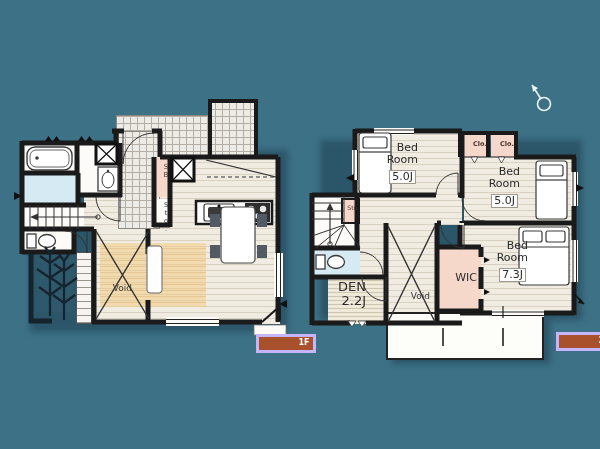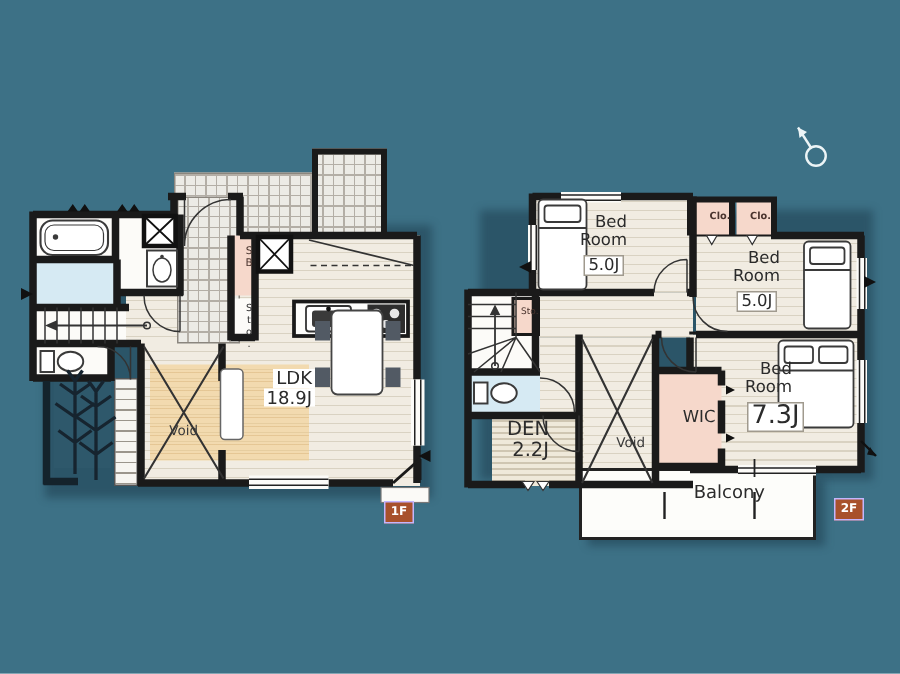--- a/index.html
+++ b/index.html
@@ -16,22 +16,22 @@
   .pink{background:#f6d8cb;}
   .rug{background:rgba(244,199,124,0.5);background-image:repeating-linear-gradient(180deg,transparent 0 5px,rgba(190,140,70,.25) 5px 6px);}
   .den{background:#efe9da;background-image:repeating-linear-gradient(180deg,transparent 0 3px,#cfc6b2 3px 4px);}
   .steps{background:#f6f5f1;background-image:repeating-linear-gradient(180deg,transparent 0 6px,#9a958c 6px 7px);border:1px solid #555;box-sizing:border-box;}
   .balcony{background:#fdfdfa;border:2px solid #222;box-sizing:border-box;}
   .shadow{background:rgba(15,40,54,0.38);filter:blur(3px);}
   .lbl{position:absolute;color:#2b2b2b;text-align:right;line-height:1.05;}
   .tag{background:#fff;border:1px solid #a09a8e;padding:0 2px;display:inline-block;}
   .tagplain{background:#fff;padding:0 2px;display:inline-block;}
   .vert{writing-mode:vertical-rl;text-orientation:upright;letter-spacing:0;}
-  .badge{position:absolute;background:#a8512c;border:1px solid #c4b5fd;color:#fff;
-         font-size:8px;font-weight:bold;text-align:center;line-height:12px;}
+  .badge{position:absolute;background:#a8512c;border:3px solid #c4b5fd;color:#fff;
+         font-size:8px;font-weight:bold;text-align:center;line-height:12px;padding-left:36px;}
   svg{display:block;}
 </style>
 </head>
 <body>
 
 <div id="stage">
 
   <div class="abs shadow" style="left:30px;top:150px;width:258px;height:182px;"></div>
   <div class="abs shadow" style="left:320px;top:140px;width:262px;height:180px;"></div>
   <div class="abs shadow" style="left:392px;top:320px;width:158px;height:44px;"></div>
@@ -224,50 +224,45 @@
       <path d="M574,294 L584,304" stroke="#111" stroke-width="1.6"></path>
       <path d="M584,304 l-6,-1 2,-5 z" fill="#111"></path>
     </g>
     <g stroke="#ecf4f6" stroke-width="1.6" fill="none">
       <circle cx="544" cy="104" r="6.5"></circle>
       <path d="M541,99 L532,85"></path>
       <path d="M532,85 l1,7 5,-4 z" fill="#ecf4f6" stroke="none"></path>
     </g>
   </svg>
 
-  <div class="lbl" style="left:162px;top:246px;width:48px;font-size:12px;">
-    <span class="tagplain">LDK</span><br>
-    <span class="tagplain">18.9J</span>
-  </div>
   <div class="lbl" style="left:92px;top:284px;width:40px;font-size:9px;color:#3a3a3a;">Void</div>
   <div class="lbl vert" style="left:156px;top:163px;width:13px;font-size:7px;color:#4a342e;">SB</div>
   <div class="lbl vert" style="left:156px;top:201px;width:13px;font-size:6.5px;">Sto.</div>
   <div class="badge" style="left:256px;top:334px;width:18px;height:13px;">1F</div>
 
   <div class="lbl" style="left:384px;top:142px;width:34px;font-size:11px;">
     <span>Bed Room</span>
   </div>
   <div class="lbl" style="left:388px;top:170px;width:28px;font-size:11px;">
     <span class="tag">5.0J</span>
   </div>
   <div class="lbl" style="left:486px;top:166px;width:34px;font-size:11px;">
     <span>Bed Room</span>
   </div>
   <div class="lbl" style="left:490px;top:194px;width:28px;font-size:11px;">
     <span class="tag">5.0J</span>
   </div>
   <div class="lbl" style="left:494px;top:240px;width:34px;font-size:11px;">
     <span>Bed Room</span>
   </div>
-  <div class="lbl" style="left:498px;top:268px;width:28px;font-size:17px;">
+  <div class="lbl" style="left:498px;top:268px;width:28px;font-size:11px;">
     <span class="tag">7.3J</span>
   </div>
   <div class="lbl" style="left:330px;top:280px;width:36px;font-size:13px;">
     <span>DEN</span><br><span>2.2J</span>
   </div>
   <div class="lbl" style="left:441px;top:272px;width:36px;font-size:11px;">WIC</div>
   <div class="lbl" style="left:392px;top:292px;width:38px;font-size:9px;color:#3a3a3a;">Void</div>
-  <div class="lbl" style="left:420px;top:322px;width:90px;font-size:12px;">Balcony</div>
   <div class="lbl" style="left:342px;top:205px;width:17px;font-size:6px;color:#4a342e;">Sto.</div>
   <div class="lbl" style="left:464px;top:141px;width:23px;font-size:6.5px;color:#4a342e;font-weight:bold;">Clo.</div>
   <div class="lbl" style="left:491px;top:141px;width:23px;font-size:6.5px;color:#4a342e;font-weight:bold;">Clo.</div>
   <div class="badge" style="left:556px;top:332px;width:18px;height:13px;">2F</div>
 </div>
 
 </body></html>

